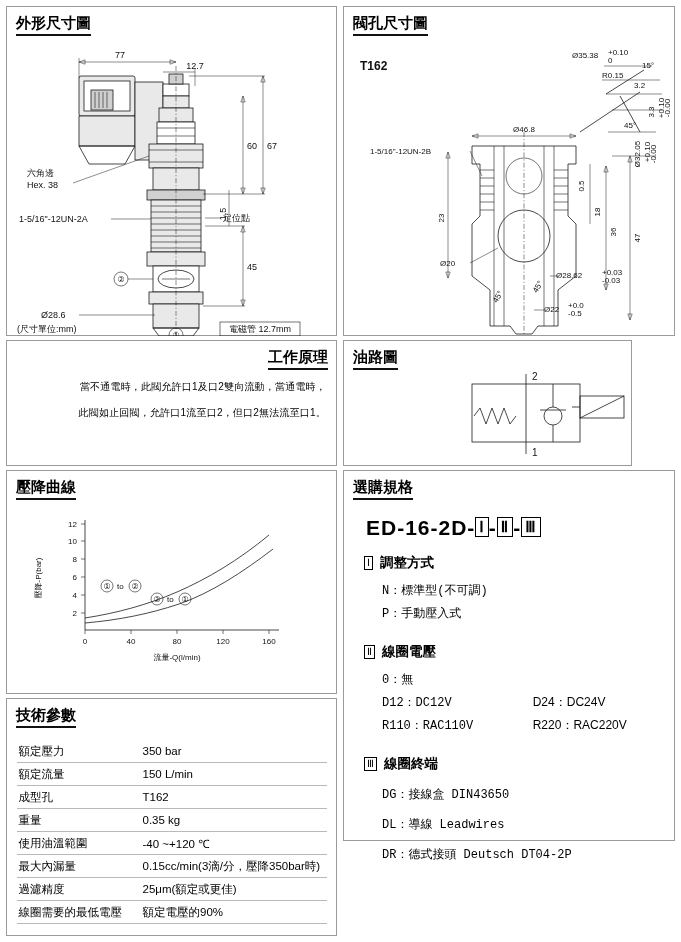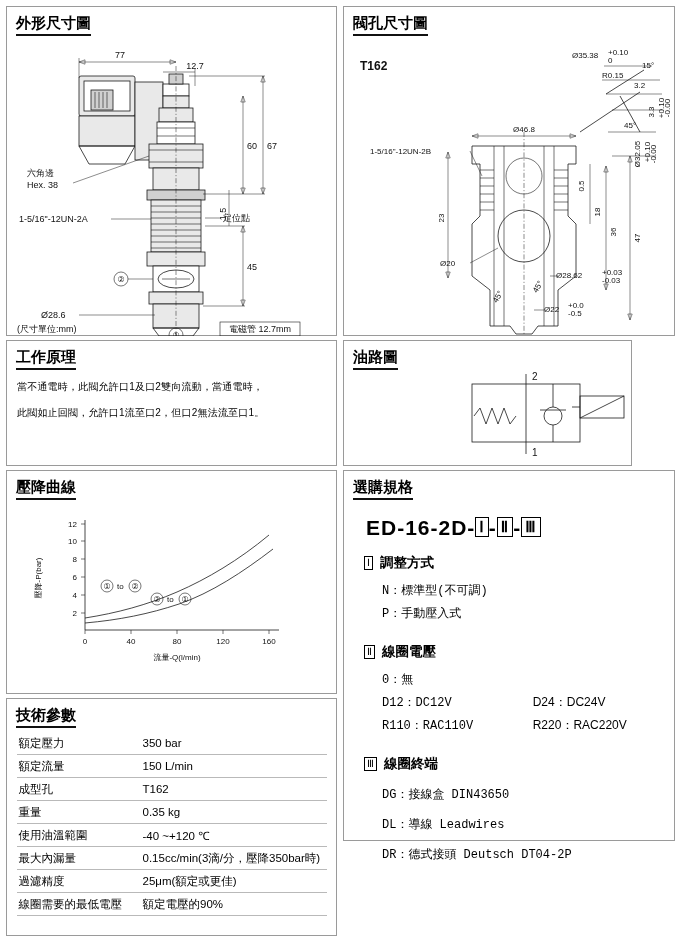--- a/index.html
+++ b/index.html
@@ -24,38 +24,38 @@
   .title-wrap span {
     font-size: 15px; font-weight: bold;
     border-bottom: 2px solid #111;
     padding-bottom: 1px;
     display:inline-block;
   }
 
   
   #p-outline  { left:6px;   top:6px;   width:331px; height:330px; }
   #p-cavity   { left:343px; top:6px;   width:332px; height:330px; }
-  #p-principle{ left:6px;   top:340px; width:331px; height:126px; }
+  #p-principle{ left:6px;   top:340px; width:331px; height:126px;text-align:right; }
   #p-circuit  { left:343px; top:340px; width:289px; height:126px; }
   #p-curve    { left:6px;   top:470px; width:331px; height:224px; }
   #p-options  { left:343px; top:470px; width:332px; height:371px; }
   #p-specs    { left:6px;   top:698px; width:331px; height:238px; }
 
   
   .principle-body {
     font-size: 10px;
     line-height: 26px;
     padding: 4px 10px 0 10px;
     letter-spacing: 0.2px;
   }
 
   
   table.specs {
     width: 310px;
-    margin: 4px auto 0 auto;
+    margin: 12px auto 0 auto;
     border-collapse: collapse;
     font-size: 11.5px;
   }
   table.specs td {
     border-bottom: 1px solid #b9b9b9;
     padding: 3.5px 2px;
     vertical-align: middle;
     white-space: nowrap;
   }
   table.specs td.k { width: 124px; }

